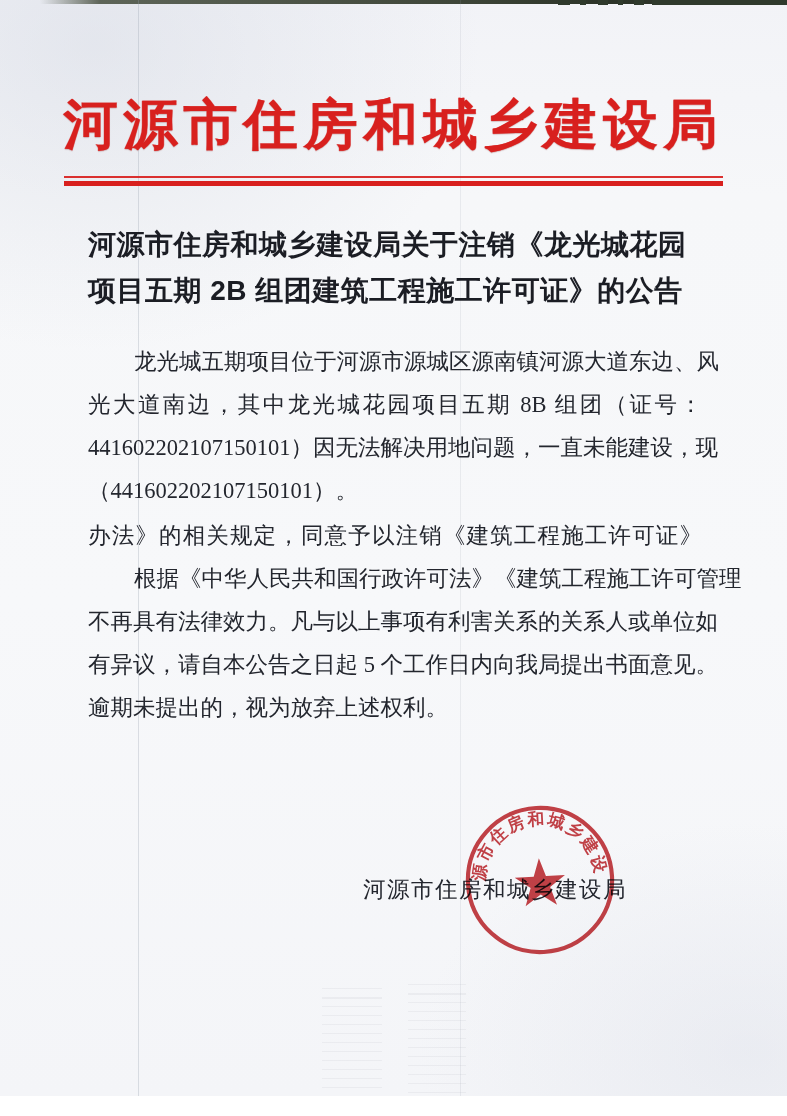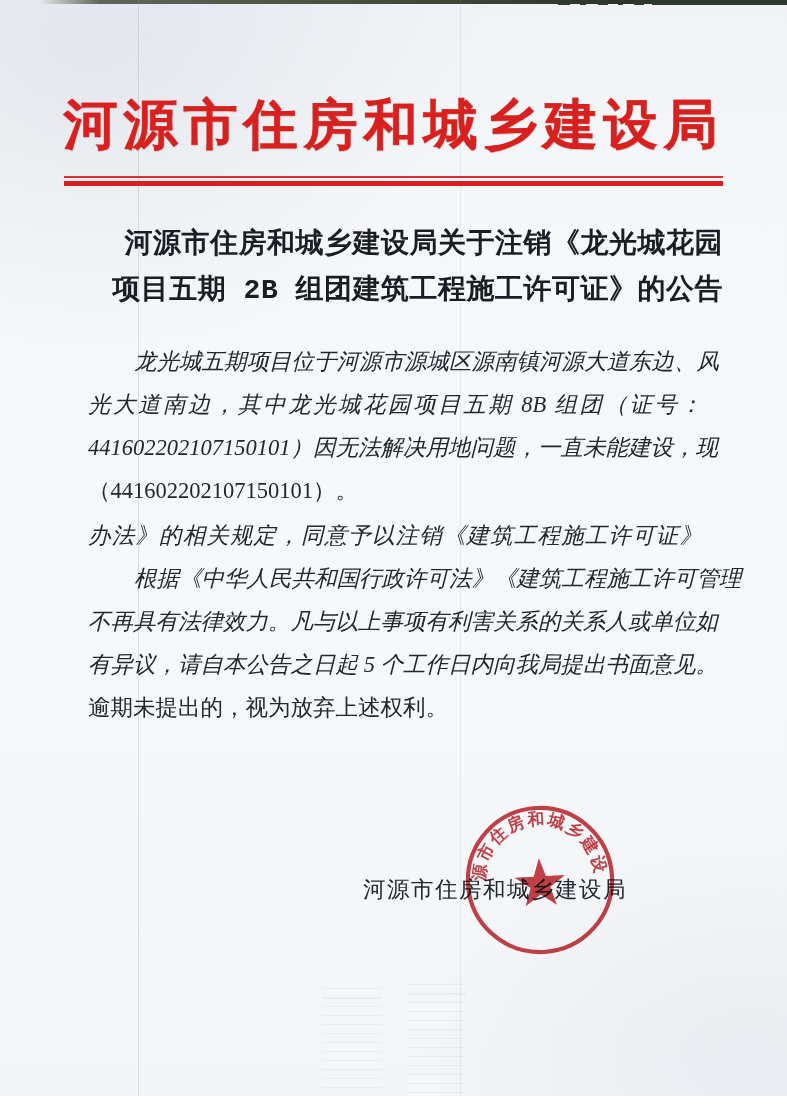--- a/index.html
+++ b/index.html
@@ -88,49 +88,47 @@
   .rule-gap { height: 3px; }
   .rule-thick {
     height: 5px;
     background: #d8201e;
   }
 
   
   .doc-title {
     position: absolute;
     left: 88px; width: 612px; top: 222px;
-    text-align: right;
-    font-family: Liberation Mono, monospace;
+    text-align: left;
+    font-family: Liberation Sans, sans-serif;
     font-weight: 700;
     font-size: 28px;
     line-height: 46px;
     letter-spacing: 0.5px;
     color: #1b1d24;
-    margin-left: 23px;
   }
   .doc-title .ln { display: block; white-space: nowrap; }
 
   
   .body-text {
     position: absolute;
     left: 88px; width: 614px; top: 340px;
     color: #23262e;
     font-size: 22.5px;
     line-height: 43px;
     font-family: "Liberation Serif", "DejaVu Serif", serif;
   }
   .para { margin: 0 0 2px 0; }
   .para .ln {
     display: block;
     white-space: nowrap;
     text-align: justify;
   }
   .para .ln.spread {
     text-align-last: justify;
-    font-style: italic;
   }
   .indent { display: inline-block; width: 46px; }
 
   
   .sign-block {
     position: absolute;
     left: 330px; width: 330px; top: 868px;
     text-align: center;
     color: #23262e;
     font-size: 22.5px;

